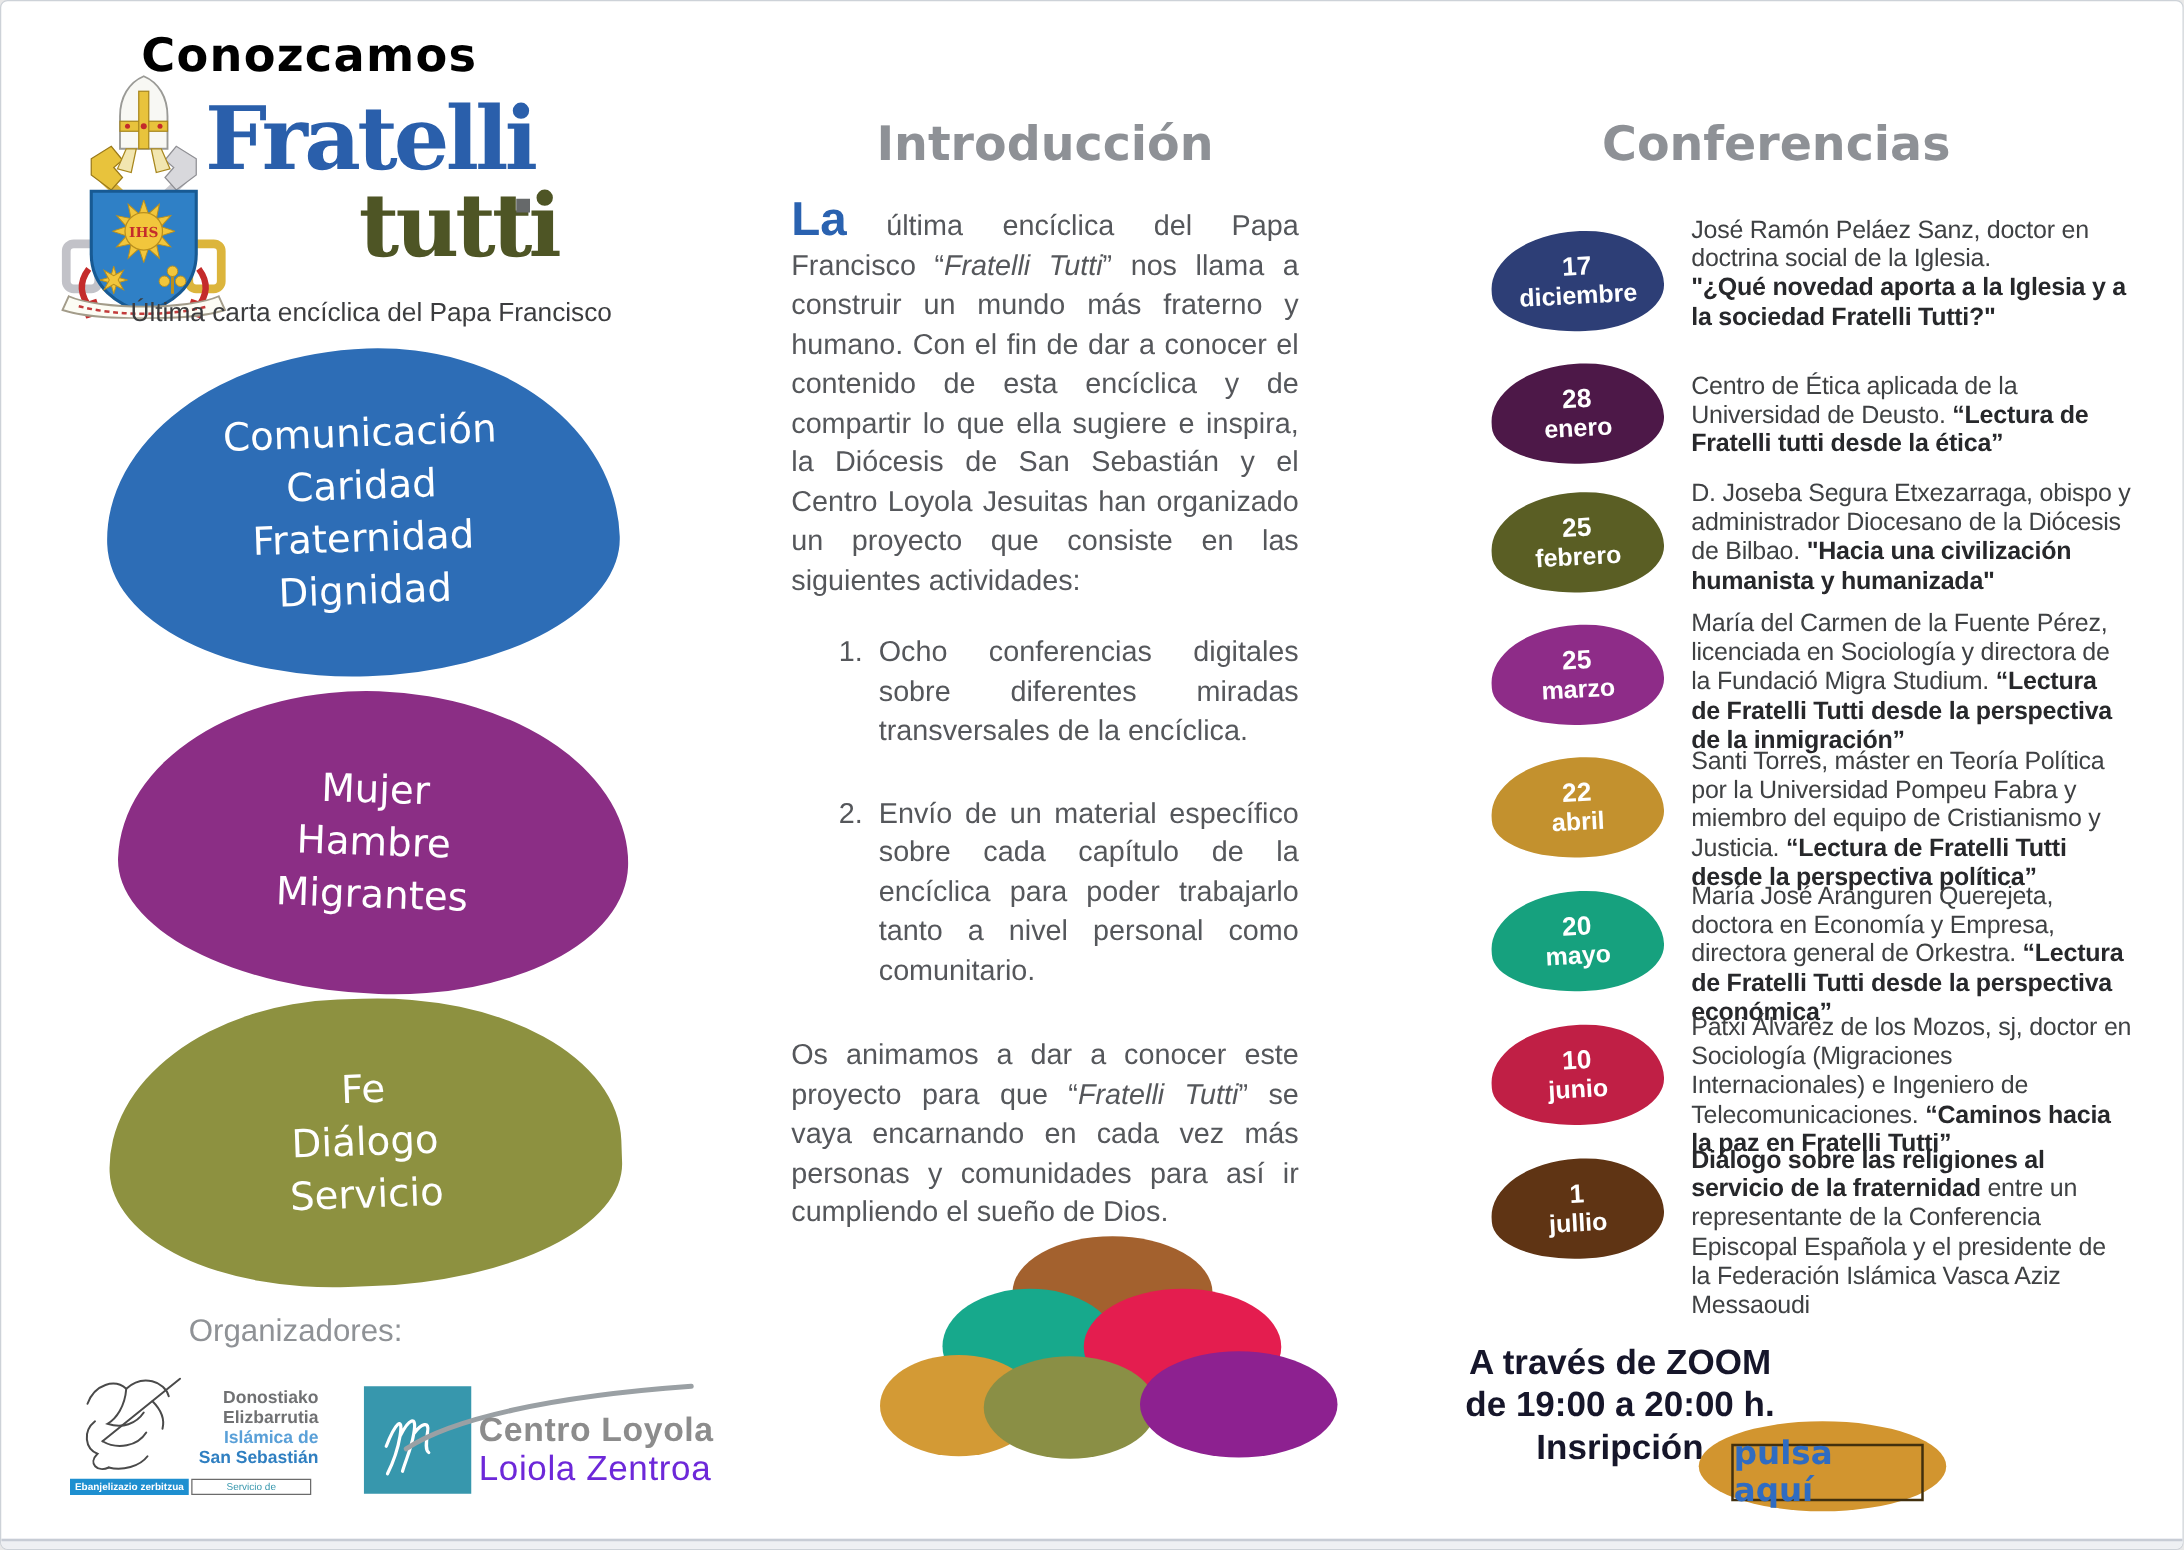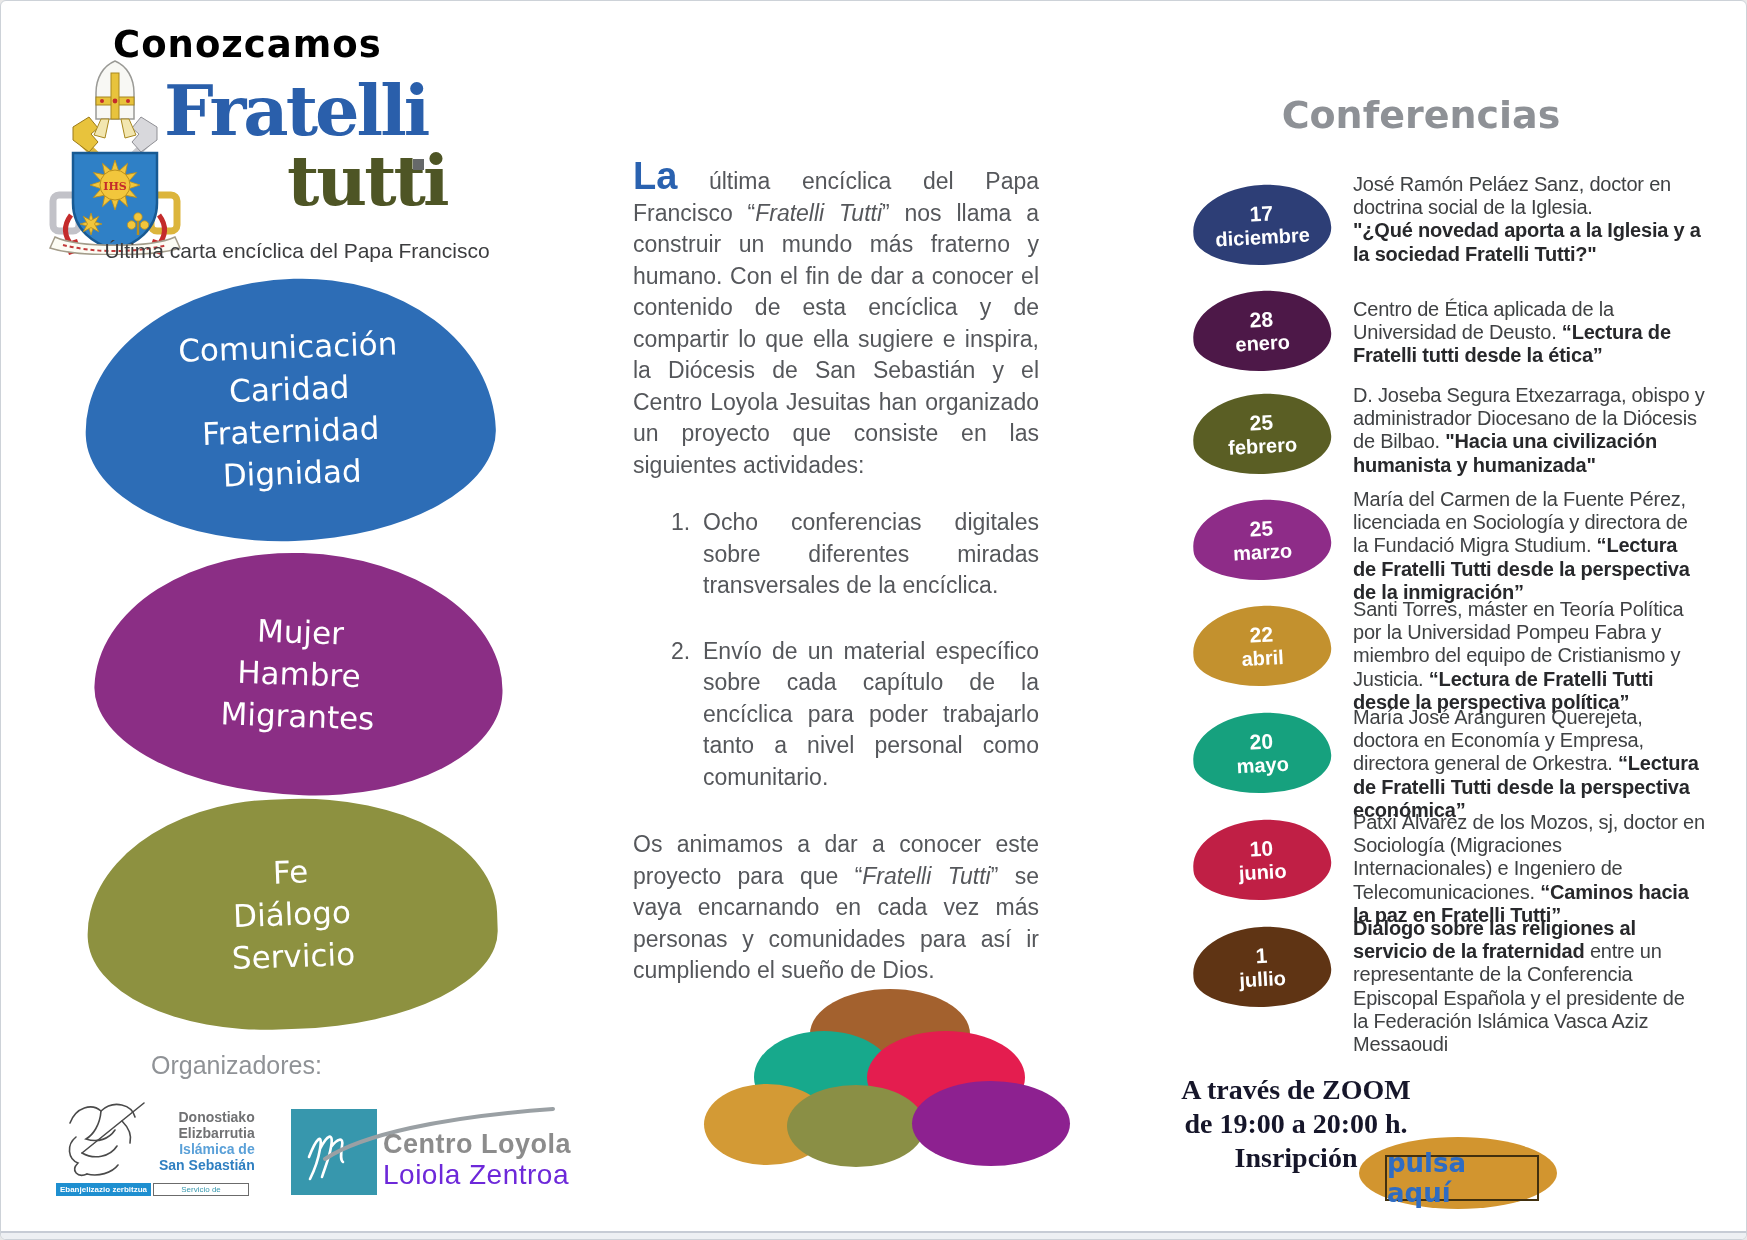--- a/index.html
+++ b/index.html
@@ -64,21 +64,21 @@
     display:flex; flex-direction:column; align-items:center; justify-content:center;
     color:#ffffff; font-weight:bold; line-height:1.12; transform:rotate(-3deg);}
   .conf-oval .d{font-size:21px;}
   .conf-oval .m{font-size:20px;}
   .conf-text{left:1352px; width:352px; font-size:20px; line-height:1.16; color:#3f4143;
     letter-spacing:-0.2px;}
   .conf-text .b{font-weight:bold; color:#27282b;}
   .conf-text .blk{display:block;}
   
   .zoom-info{left:1130px; top:1072px; width:330px; text-align:center;
-    font-family:Liberation Serif, serif; font-weight:bold; font-size:28px;
+    font-family:Liberation Sans, sans-serif; font-weight:bold; font-size:28px;
     line-height:1.22; color:#16162a;}
   .zoom-info span{display:block;}
   .cta-oval{left:1358px; top:1136px; width:198px; height:72px; border-radius:50%;}
   .cta-rect{left:1384px; top:1154px; width:150px; height:42px; border:2px solid #42300e;
     display:flex; align-items:center; justify-content:center; cursor:pointer;
     font-family:"DejaVu Sans",sans-serif; font-weight:bold; font-size:26px; color:#2f6cc2;}
   
   .page-edge{left:0; top:1230px; width:1747px; height:10px; background:#eef0f3;
     border-top:2px solid #c7ccd5; box-sizing:border-box;}
 </style>
@@ -189,20 +189,21 @@
   <svg class="abs" style="left:290px; top:1100px;" width="270" height="96" viewBox="0 0 270 96">
     <rect x="0" y="8" width="86" height="86" fill="#3797ad"></rect>
     <path d="M18 56 C25 38 32 30 29 48 C27 60 23 70 19 78
              M29 48 C36 34 43 30 40 46 C38 58 34 66 31 76
              M40 46 C46 38 53 35 51 45 C50 53 49 59 52 61" fill="none" stroke="#ffffff" stroke-width="2.6" stroke-linecap="round"></path>
     <path d="M34 58 C70 34 150 16 262 8" fill="none" stroke="#9aa0a4" stroke-width="4" stroke-linecap="round"></path>
   </svg>
   <div class="abs loyola-es">Centro Loyola</div>
   <div class="abs loyola-eu">Loiola Zentroa</div>
 
+  <div class="abs col-heading intro-heading">Introducción</div>
   <div class="abs intro-body">
     <p style="margin:0;">
       <span class="lead">La</span>
       <span>última encíclica del Papa Francisco “</span><span class="it">Fratelli Tutti</span><span>” nos llama a construir un mundo más fraterno y humano. Con el fin de dar a conocer el contenido de esta encíclica y de compartir lo que ella sugiere e inspira, la Diócesis de San Sebastián y el Centro Loyola Jesuitas han organizado un proyecto que consiste en las siguientes actividades:</span>
     </p>
     <div class="intro-list">
       <div class="li">
         <span class="num">1.</span>
         <span class="li-text">Ocho conferencias digitales sobre diferentes miradas transversales de la encíclica.</span>
       </div>

